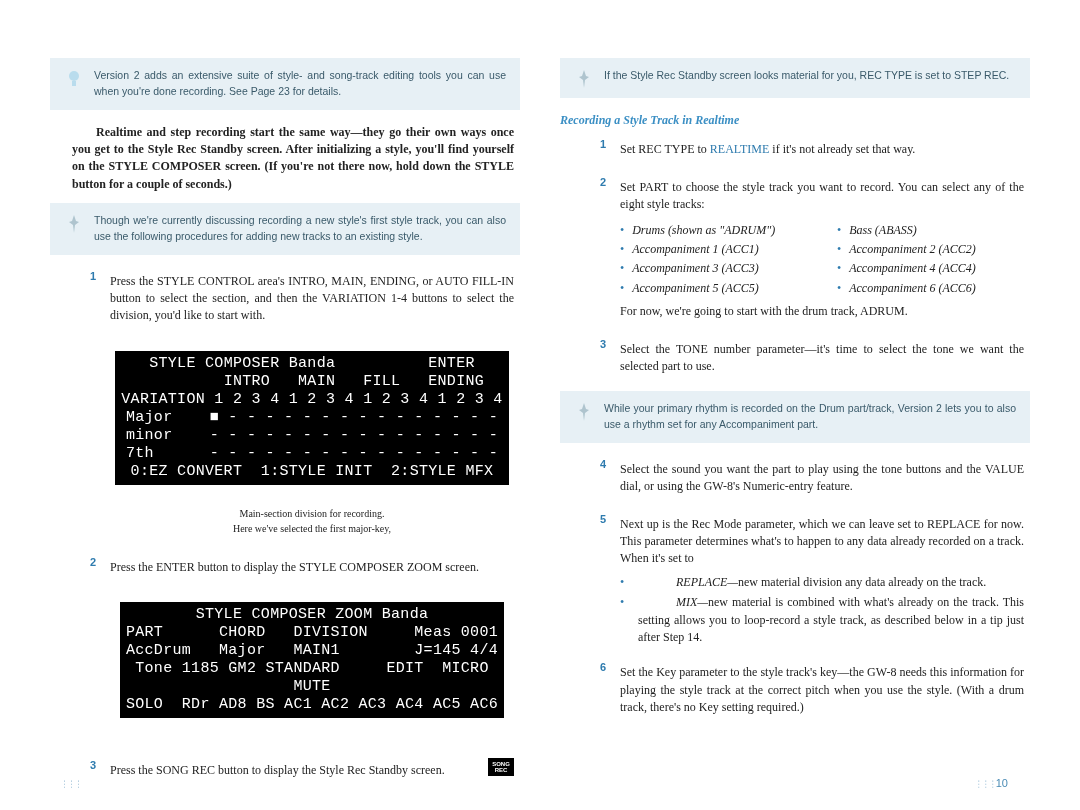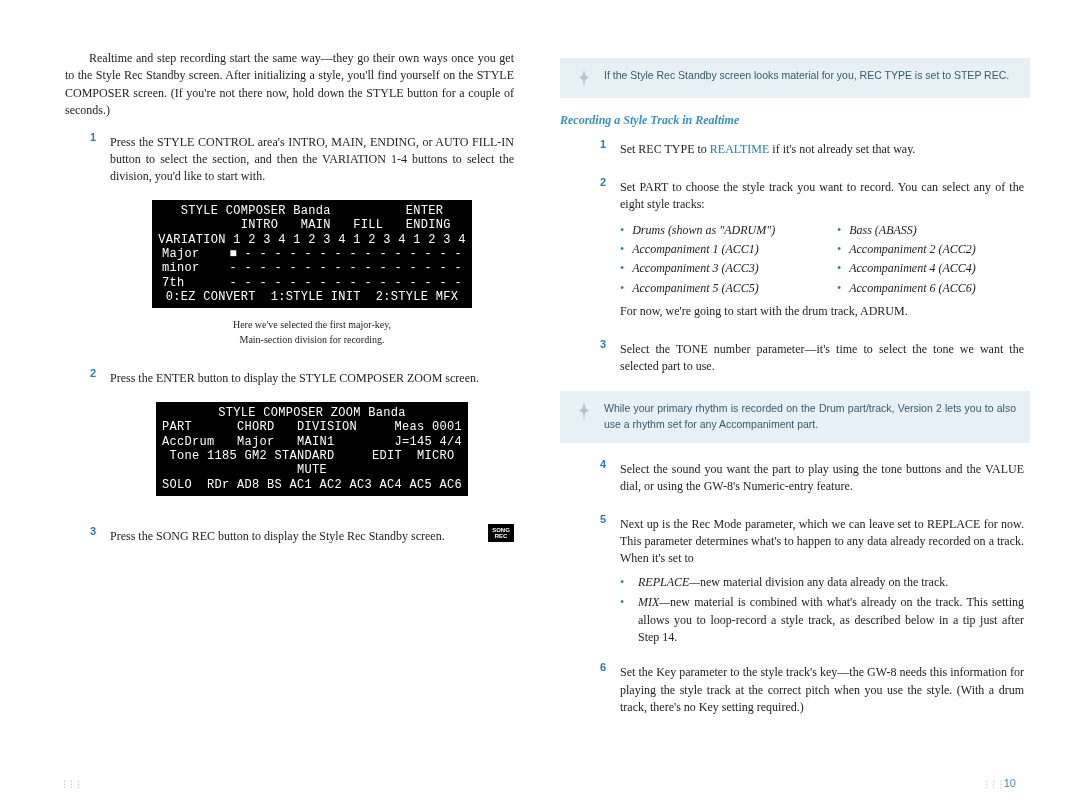--- a/index.html
+++ b/index.html
@@ -42,23 +42,24 @@
     flex: 0 0 20px;
     display: flex;
     align-items: center;
     justify-content: center;
     opacity: 0.6;
     padding-top: 2px;
   }
   .tip-icon svg, .tip-icon span { display:block; }
   .para {
     text-align: justify;
-    margin: 0 0 10px 9px;
+    margin: 0 0 10px 16px;
     padding: 0 6px;
     text-indent: 24px;
+    font-weight: bold;
   }
   .ol {
     list-style: none;
     padding: 0 6px 0 6px;
     margin: 0;
   }
   .ol > li {
     display: flex;
     gap: 14px;
     margin-bottom: 10px;
@@ -90,26 +91,26 @@
     font-style: italic;
     font-family: Georgia, serif;
   }
   .bullets .bcol { flex: 1; }
   .bul { display:flex; gap:8px; margin:2px 0; }
   .bdot { color:#2E7BAE; font-style: normal; }
   .lcd {
     background: #000;
     color: #fff;
     font-family: "Courier New", monospace;
-    font-size: 12px;
+    font-size: 15px;
     line-height: 1.2;
     padding: 4px 6px;
     white-space: pre;
     display: inline-block;
-    margin: 8px auto;
+    margin: 20px auto;
     letter-spacing: 0.3px;
   }
   .lcd-wrap { text-align: center; margin: 4px 0 10px 0; }
   .caption {
     font-family: Georgia, serif;
     font-size: 10px;
     text-align: center;
     margin-top: 2px;
     line-height: 1.3;
   }
@@ -124,60 +125,77 @@
     font-weight: bold;
     text-align: center;
     line-height: 1;
     padding-top: 3px;
     margin-left: 6px;
     box-sizing: border-box;
   }
   .footer {
     position: absolute;
     bottom: 18px;
-    left: 0; right: 4px;
+    left: 0; right: 12px;
     padding: 0 60px;
     display: flex;
     justify-content: space-between;
     font-family: Verdana, sans-serif;
     color: #4a8bb5;
     font-size: 11px;
   }
   .footer .dots::before { content: "⋮⋮⋮ "; letter-spacing:-2px; font-size:9px; opacity:0.55; }
   .em-list { margin:4px 0; padding:0; list-style:none; }
   .em-list li { display:flex; gap:8px; margin:3px 0; text-align: justify;}
   .em-list .bdot { color:#2E7BAE; flex:0 0 10px; }
-  .em-word { font-style: italic; }
+  .em-word { font-style: italic; margin-left: 38px; }
 </style>
 </head>
 <body>
 
 <div class="page">
 
   <div class="col">
 
+    <div class="tipbox">
+      <div class="tip-icon">
+        <svg width="14" height="20" viewBox="0 0 14 20">
+            <circle cx="7" cy="6" r="5" fill="#9bd0e8"></circle>
+            <rect x="5" y="11" width="4" height="5" fill="#9bd0e8"></rect>
+          </svg>
+      </div>
+      <div>Version 2 adds an extensive suite of style- and song-track editing tools you can use when you're done recording. See Page 23 for details.</div>
+    </div>
 
     <p class="para">Realtime and step recording start the same way—they go their own ways once you get to the Style Rec Standby screen. After initializing a style, you'll find yourself on the STYLE COMPOSER screen. (If you're not there now, hold down the STYLE button for a couple of seconds.)</p>
 
+    <div class="tipbox">
+      <div class="tip-icon">
+        <svg width="14" height="18" viewBox="0 0 14 18">
+            <path d="M7 0 L9 6 L12 7 L8 10 L7 18 L6 10 L2 7 L5 6 Z" fill="#8aa8b5"></path>
+          </svg>
+      </div>
+      <div>Though we're currently discussing recording a new style's first style track, you can also use the following procedures for adding new tracks to an existing style.</div>
+    </div>
 
     <ol class="ol">
       <li>
         <span class="num">1</span>
         <div class="li-body">
           <p>Press the STYLE CONTROL area's INTRO, MAIN, ENDING, or AUTO FILL-IN button to select the section, and then the VARIATION 1-4 buttons to select the division, you'd like to start with.</p>
           <div class="lcd-wrap">
             <div class="lcd">STYLE COMPOSER Banda          ENTER
          INTRO   MAIN   FILL   ENDING
 VARIATION 1 2 3 4 1 2 3 4 1 2 3 4 1 2 3 4
 Major    ■ - - - - - - - - - - - - - - -
 minor    - - - - - - - - - - - - - - - -
 7th      - - - - - - - - - - - - - - - -
 0:EZ CONVERT  1:STYLE INIT  2:STYLE MFX</div>
+            <div class="caption">Main-section division for recording.</div>
             <div class="caption">Here we've selected the first major-key,</div>
-            <div class="caption">Main-section division for recording.</div>
           </div>
         </div>
       </li>
       <li>
         <span class="num">2</span>
         <div class="li-body">
           <p>Press the ENTER button to display the STYLE COMPOSER ZOOM screen.</p>
           <div class="lcd-wrap">
             <div class="lcd">STYLE COMPOSER ZOOM Banda
 PART      CHORD   DIVISION     Meas 0001

